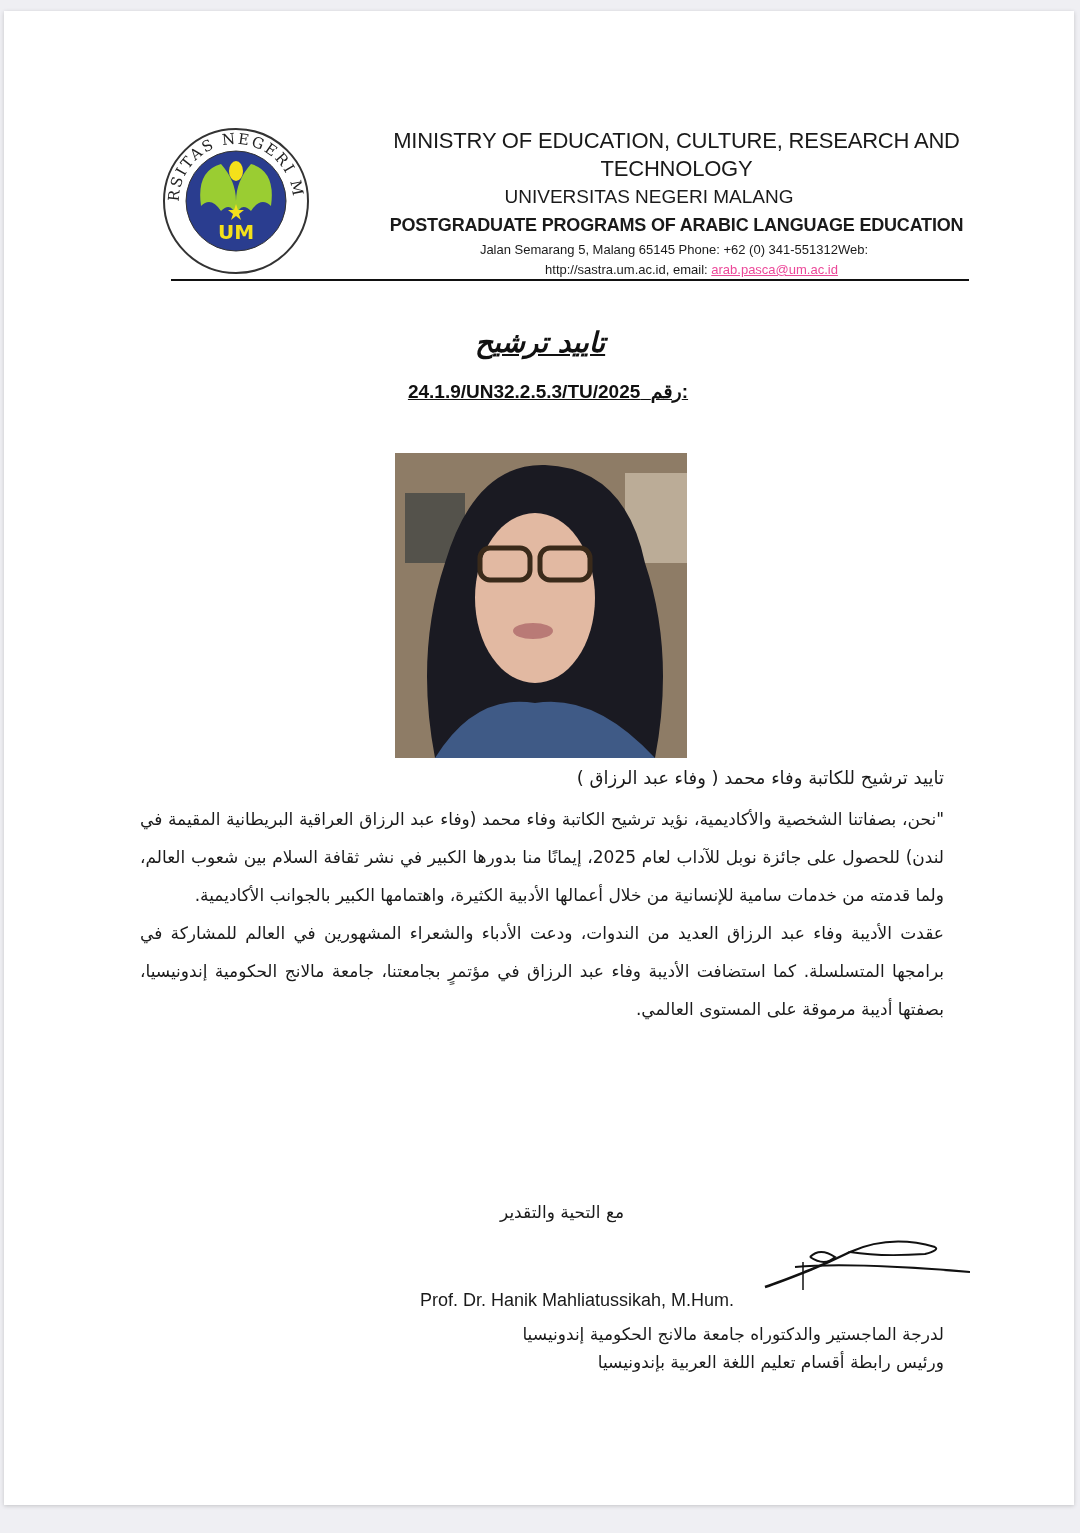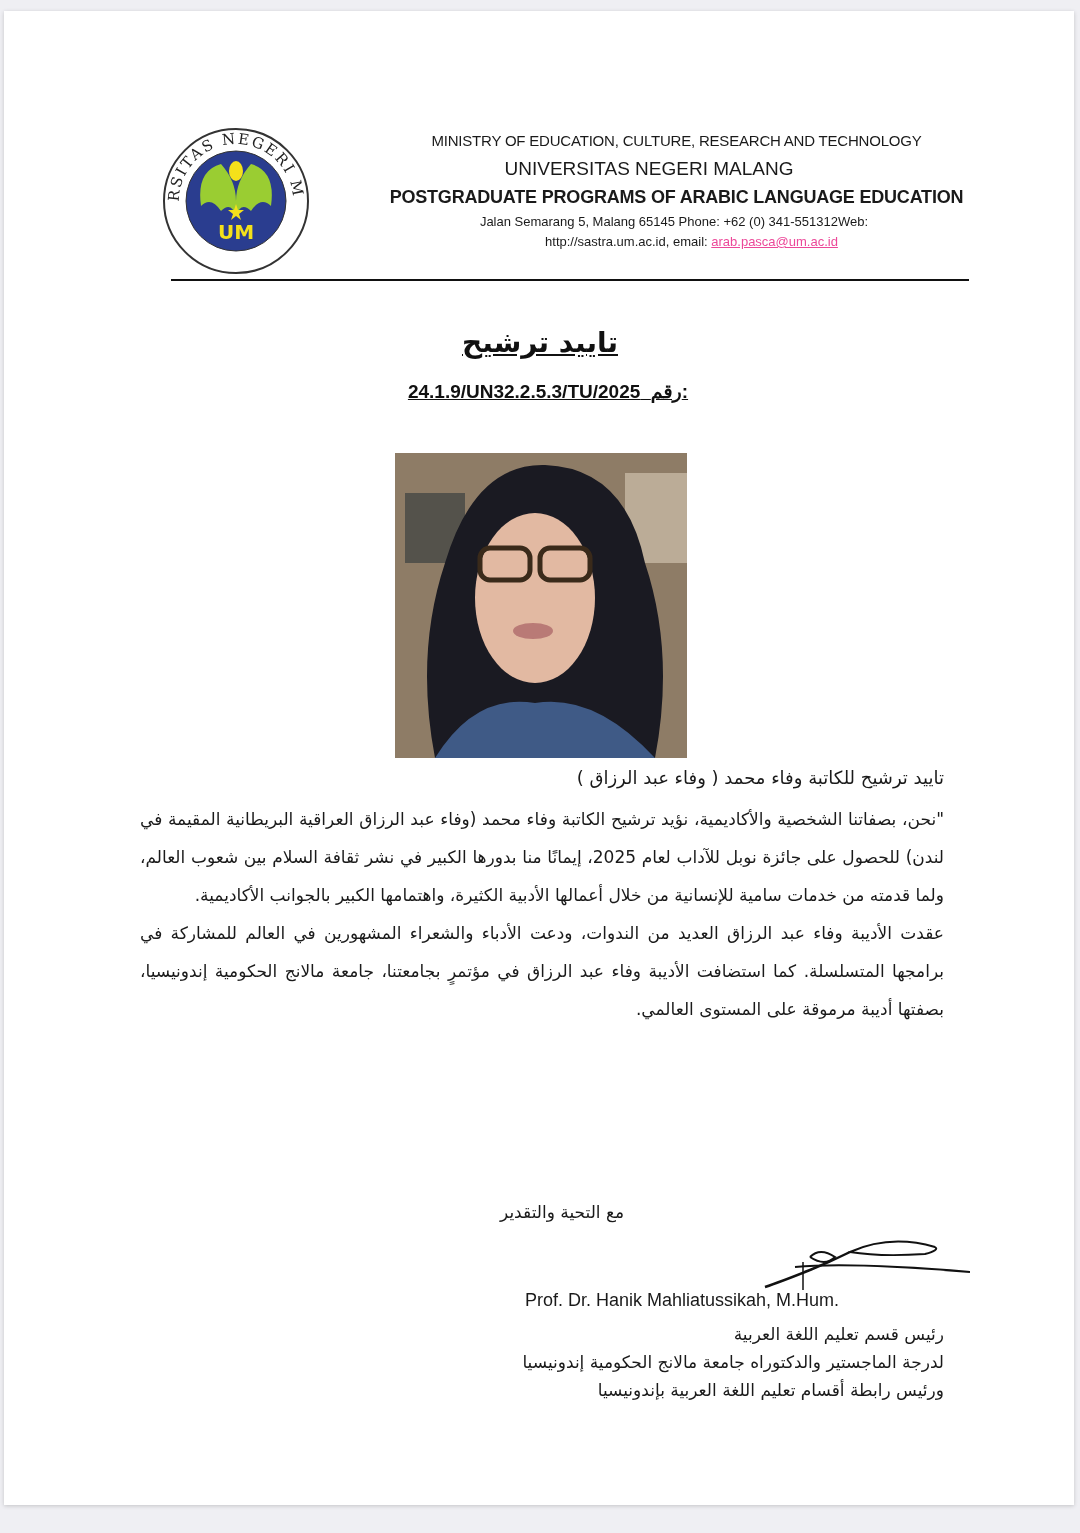--- a/index.html
+++ b/index.html
@@ -19,36 +19,36 @@
   }
   .logo {
     position: absolute; left: 157px; top: 115px;
     width: 150px; height: 150px;
   }
   .header-lines {
     position: absolute; left: 320px; top: 116px; width: 650px;
     text-align: center; color: #1a1a1a;
     font-family: "Liberation Sans", sans-serif;
   }
-  .header-lines .l1 { font-size: 15px; line-height: 28px; margin-left: 55px; letter-spacing: -0.2px; }
+  .header-lines .l1 { font-size: 22px; line-height: 28px; margin-left: 55px; letter-spacing: -0.2px; }
   .header-lines .l2 { font-size: 19px; line-height: 28px; margin-left: 0; }
   .header-lines .l3 { font-size: 19px; line-height: 28px; }
   .header-lines .l4 { font-size: 18px; line-height: 28px; font-weight: bold; margin-left: 55px; letter-spacing: -0.2px; }
   .header-lines .l5 { font-size: 13px; line-height: 21px; margin-left: 50px; }
   .header-lines .l6 { font-size: 13px; line-height: 20px; margin-left: 85px; }
   .header-lines a { color: #ec4899; text-decoration: underline; margin-top: 24px; }
   .rule {
     position: absolute; left: 167px; top: 268px; width: 798px; height: 2px;
     background: #111;
   }
   .title {
     position: absolute; left: 0; width: 1080px; top: 326px;
     text-align: center; font-size: 28px; font-weight: bold;
     font-family: "DejaVu Sans", sans-serif; direction: rtl;
-    text-decoration: underline; color: #111;
+    text-decoration: underline; color: #111; font-style: italic;
   }
   .refno {
     position: absolute; left: 0; width: 1080px; top: 380px;
     text-align: center; font-size: 19px; font-weight: bold; color: #111;
     font-family: "Liberation Sans", sans-serif;
     text-decoration: underline;
     margin-left: 8px;
   }
   .photo {
     position: absolute; left: 395px; top: 453px; width: 292px; height: 305px;
@@ -64,21 +64,21 @@
   .body-text .subject { font-size: 18px; line-height: 32px; font-weight: normal; margin-bottom: 6px; }
   .body-text .subject b { font-weight: normal; }
   .body-text p { margin: 0; line-height: 38px; text-align: justify; text-align-last: right; }
   .closing {
     position: absolute; left: 500px; width: 444px; top: 1202px;
     direction: rtl; text-align: left; font-size: 17px; color: #1a1a1a;
   }
   .signature { position: absolute; left: 740px; top: 1232px; width: 230px; height: 60px; }
   .signer {
     position: absolute; left: 420px; width: 524px; top: 1290px;
-    text-align: center; font-family: "Liberation Sans", sans-serif;
+    text-align: left; font-family: "Liberation Sans", sans-serif;
     font-size: 18px; color: #1a1a1a;
   }
   .titles {
     position: absolute; left: 380px; width: 564px; top: 1320px;
     direction: rtl; text-align: right; font-size: 17px; line-height: 28px; color: #1a1a1a;
   }
 </style>
 </head>
 <body>
 
@@ -140,16 +140,15 @@
   <path d="M195 15 Q150 2 110 20 Q140 25 185 22 Q200 18 195 15" fill="none" stroke="#111" stroke-width="2"></path>
   <path d="M110 20 Q90 30 70 38 Q40 50 25 55" fill="none" stroke="#111" stroke-width="2.5"></path>
   <path d="M55 35 Q110 30 230 40" fill="none" stroke="#111" stroke-width="2"></path>
   <path d="M70 25 Q80 15 95 25 Q85 35 70 25" fill="none" stroke="#111" stroke-width="2"></path>
   <line x1="63" y1="30" x2="63" y2="58" stroke="#111" stroke-width="1.5"></line>
 </svg>
 
 <div class="signer">Prof.  Dr. Hanik Mahliatussikah, M.Hum.</div>
 
 <div class="titles">
-  <div>رئيس قسم تعليم اللغة العربية</div>
   <div>لدرجة الماجستير والدكتوراه جامعة مالانج الحكومية إندونيسيا</div>
   <div>ورئيس رابطة أقسام تعليم اللغة العربية بإندونيسيا</div>
 </div>
 
 </body></html>

